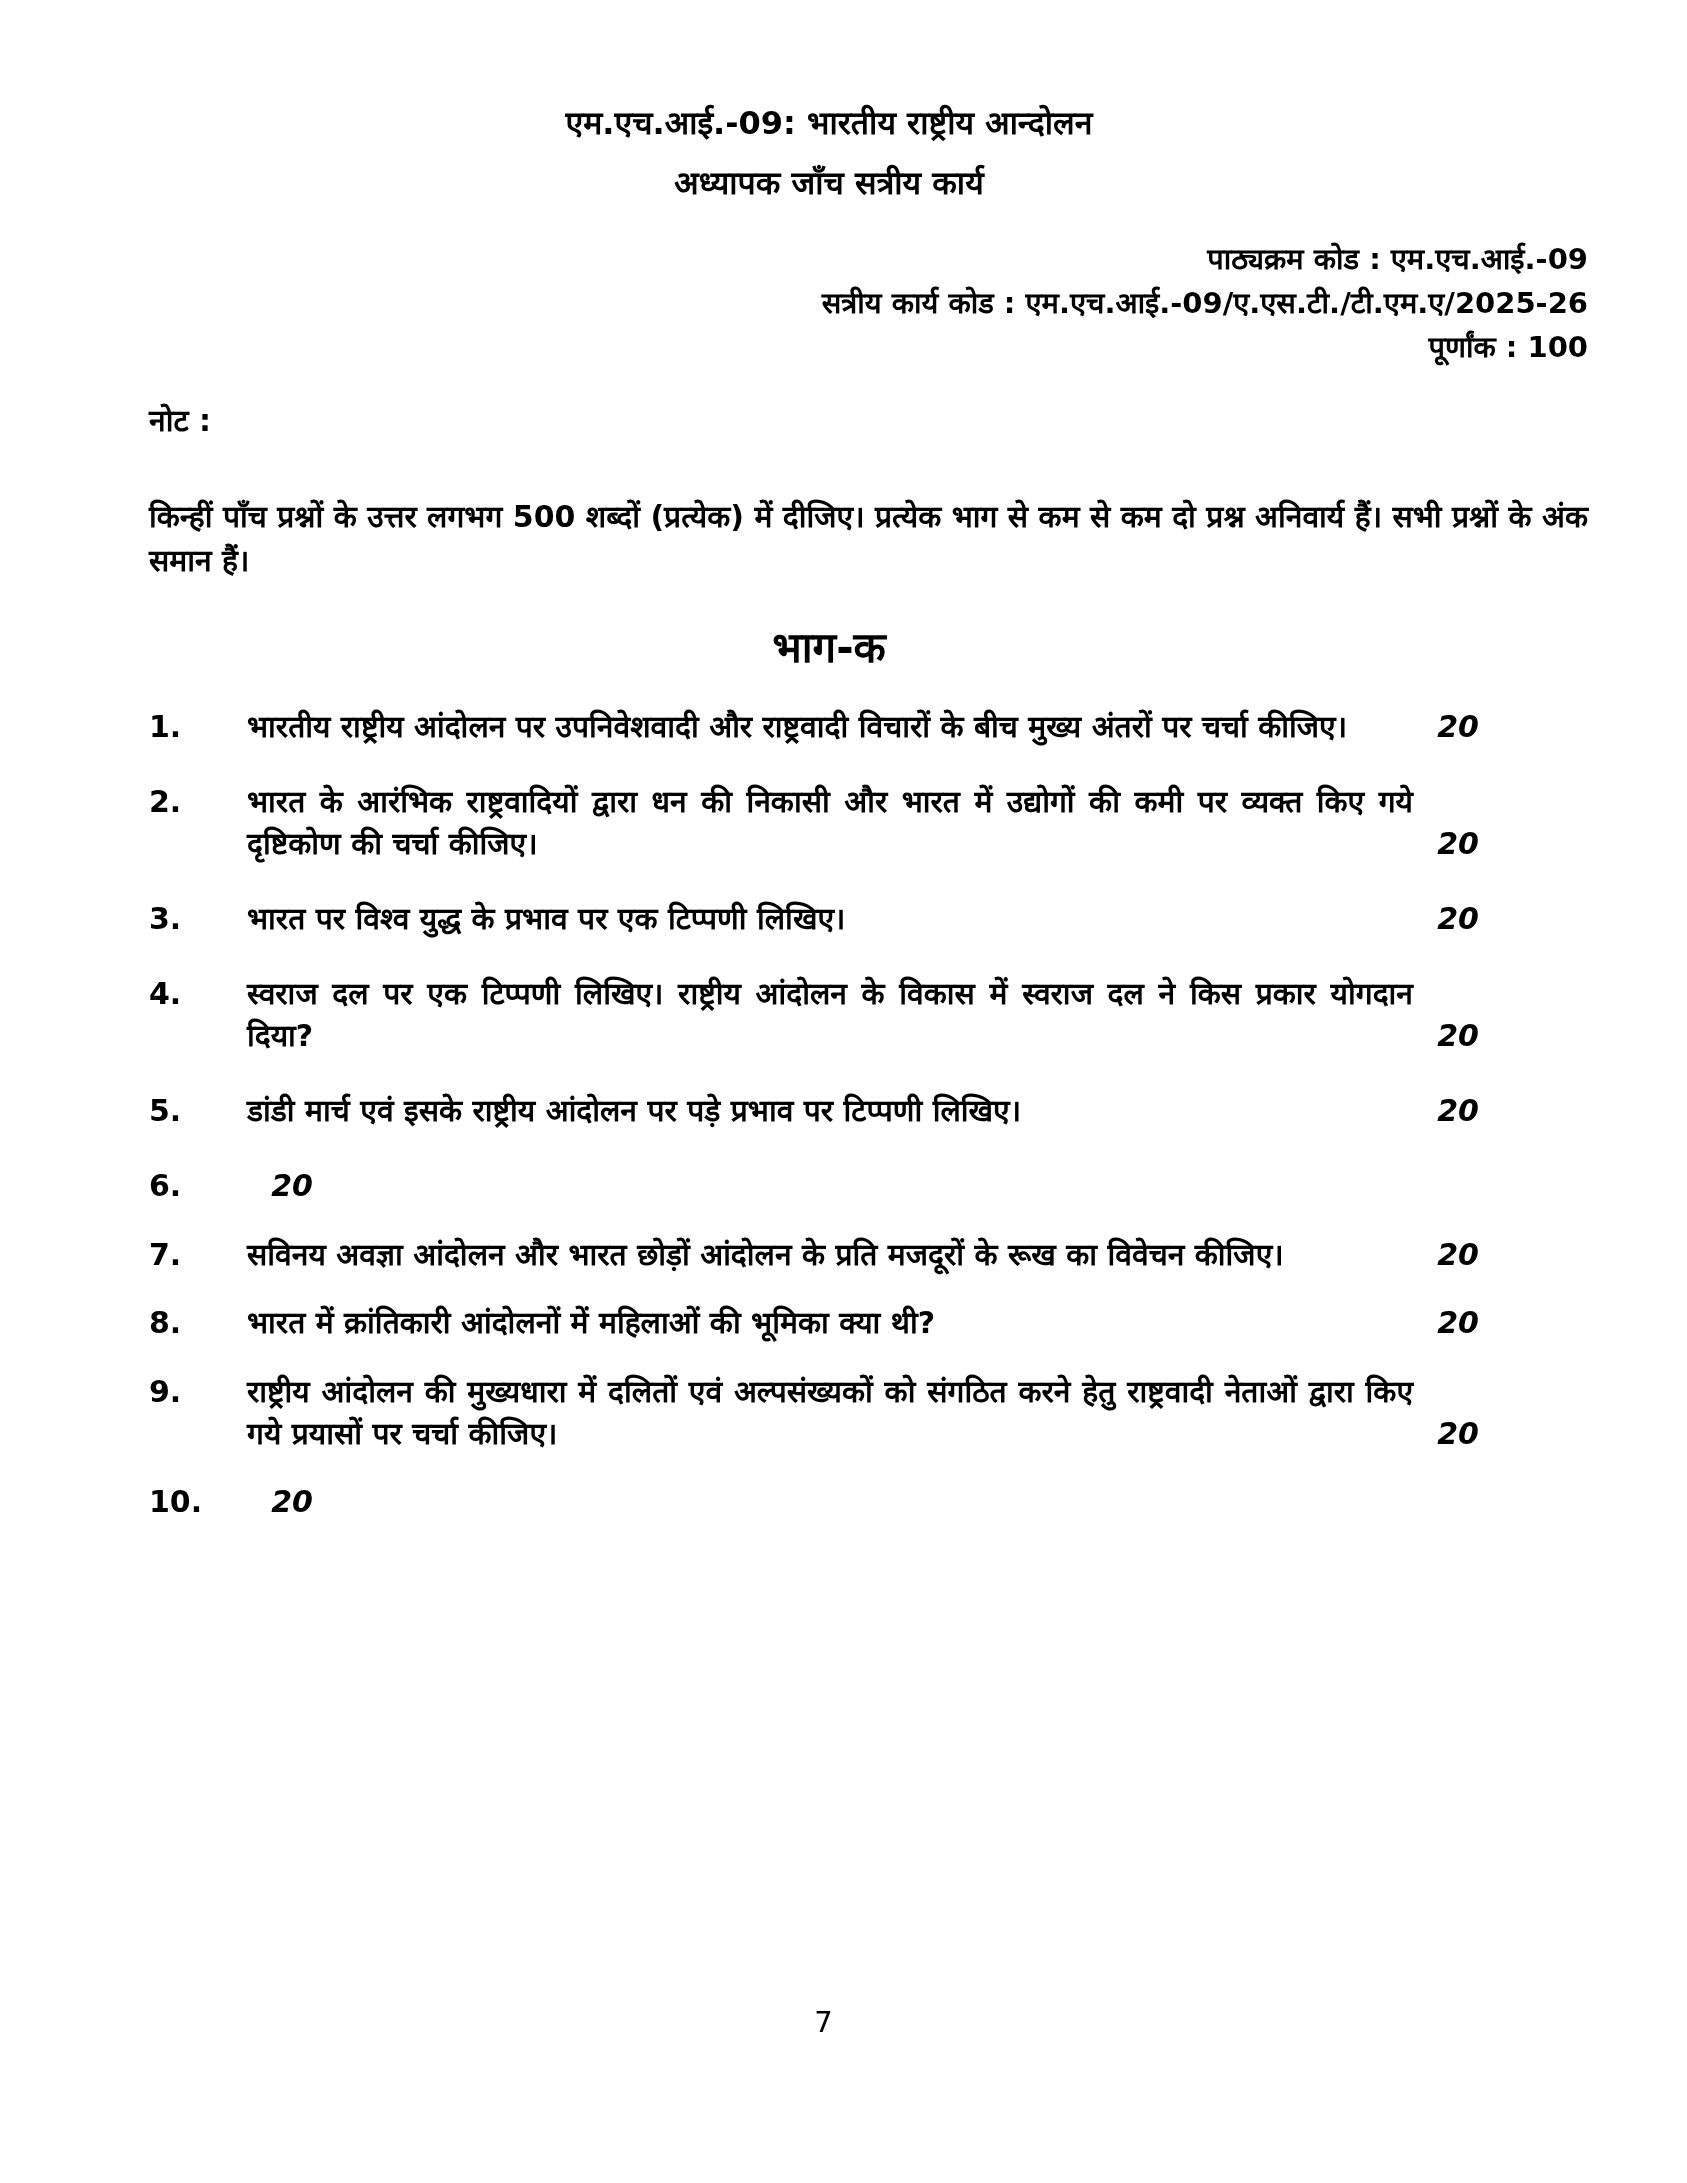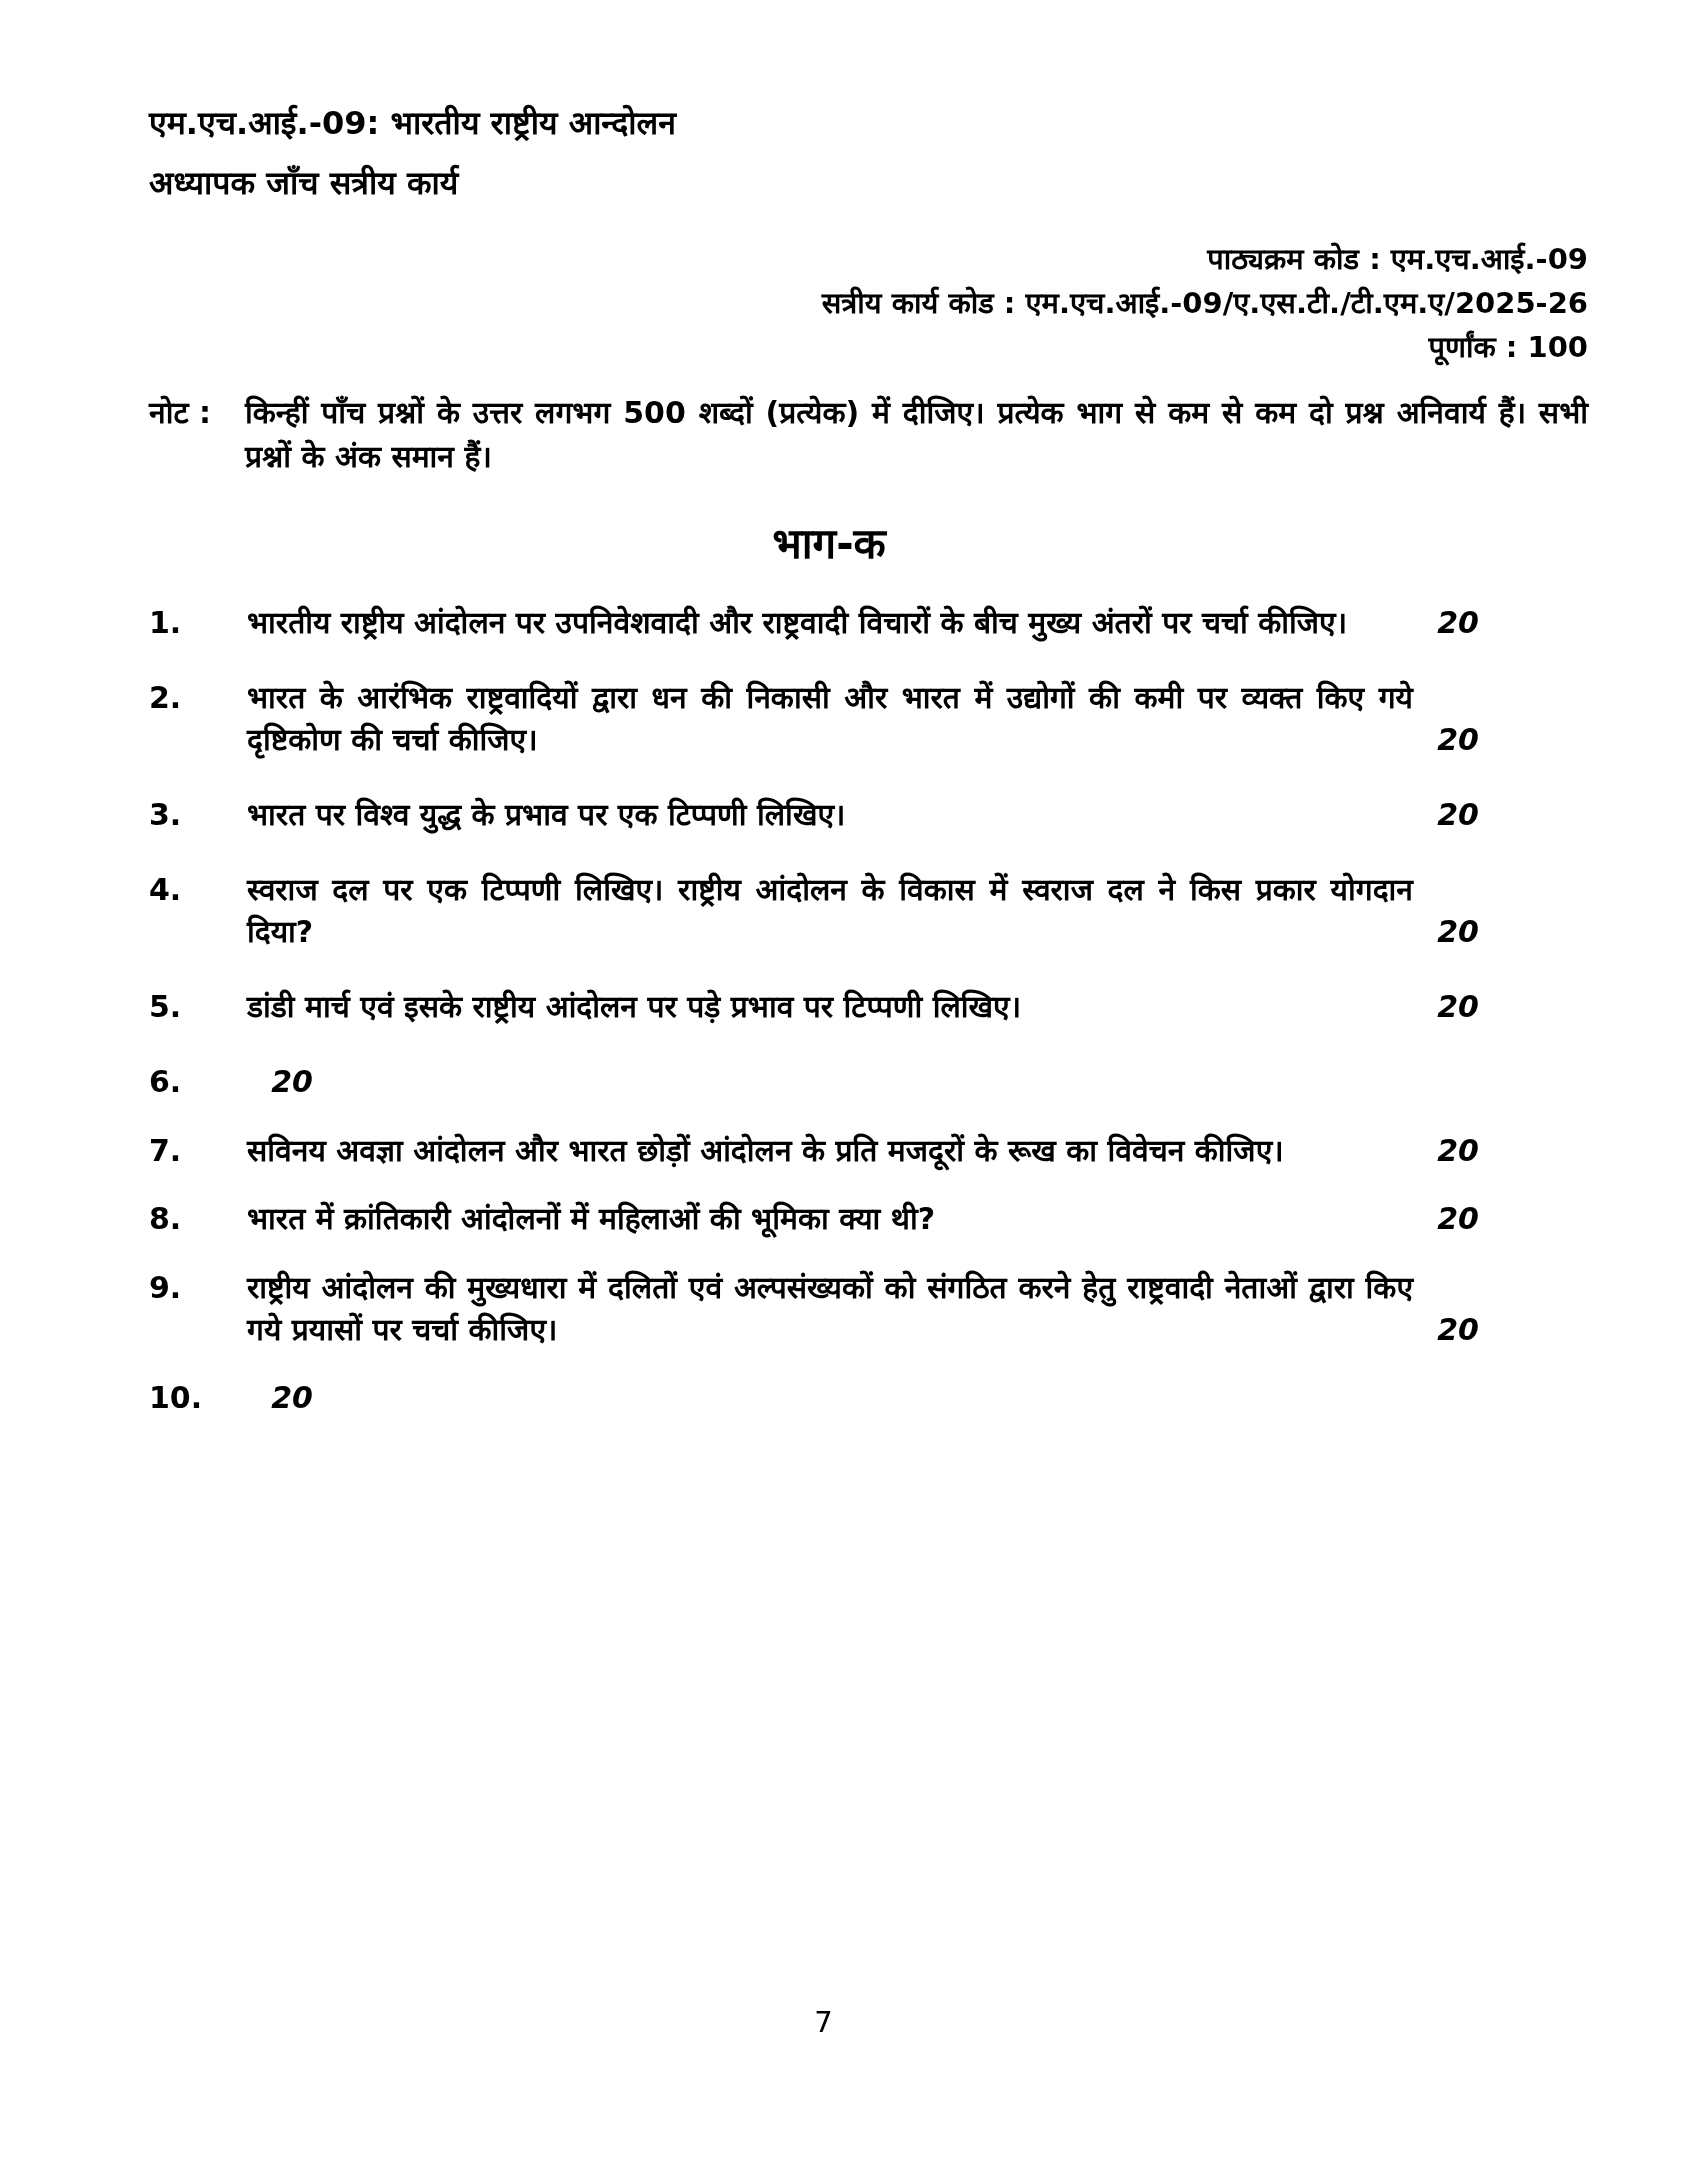--- a/index.html
+++ b/index.html
@@ -15,36 +15,38 @@
     color: #000000;
     overflow: hidden;
   }
   .content {
     position: absolute;
     left: 149px;
     top: 93px;
     width: 1439px;
   }
   .doc-title {
+    text-align: center;
     padding-right: 79px;
     font-size: 32px;
     line-height: 60px;
   }
   .hdr-right {
     text-align: right;
     font-size: 29px;
     line-height: 44px;
     margin-top: 24px;
   }
   .hdr-right .line { display: block; }
   .note {
     display: flex;
-    margin-top: 22px;
+    margin-top: 30px;
     font-size: 30px;
     line-height: 44px;
+    flex-direction: column;
   }
   .note-label { flex: 0 0 96px; }
   .note-text { flex: 1; text-align: justify; }
   .section-heading {
     text-align: center;
     padding-right: 79px;
     font-size: 42px;
     line-height: 37px;
     margin: 46px 0 40px 0;
   }

